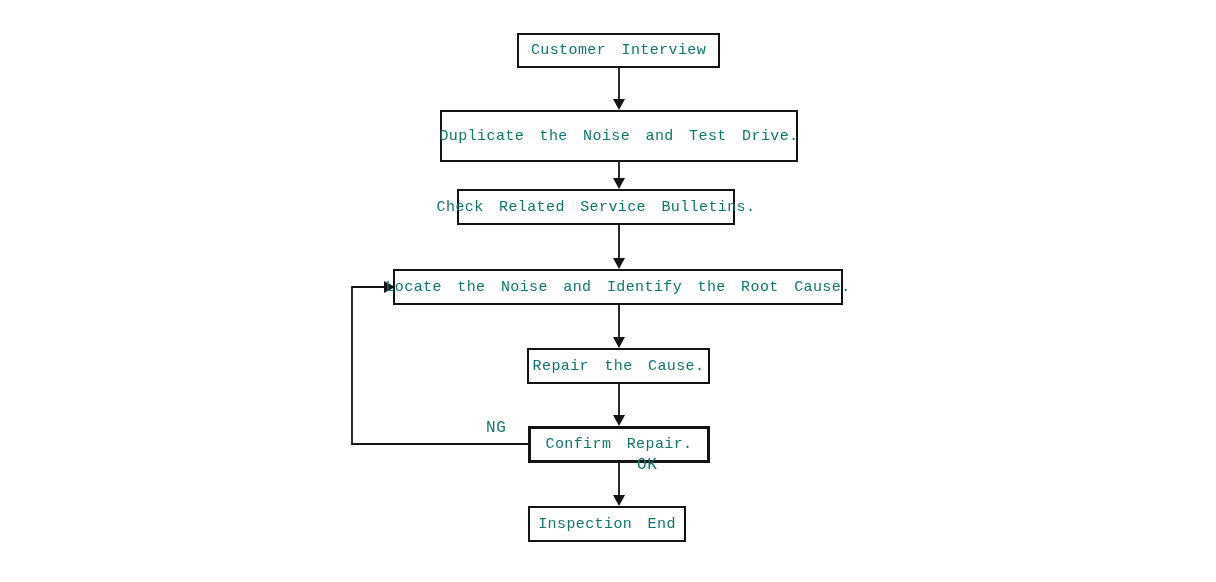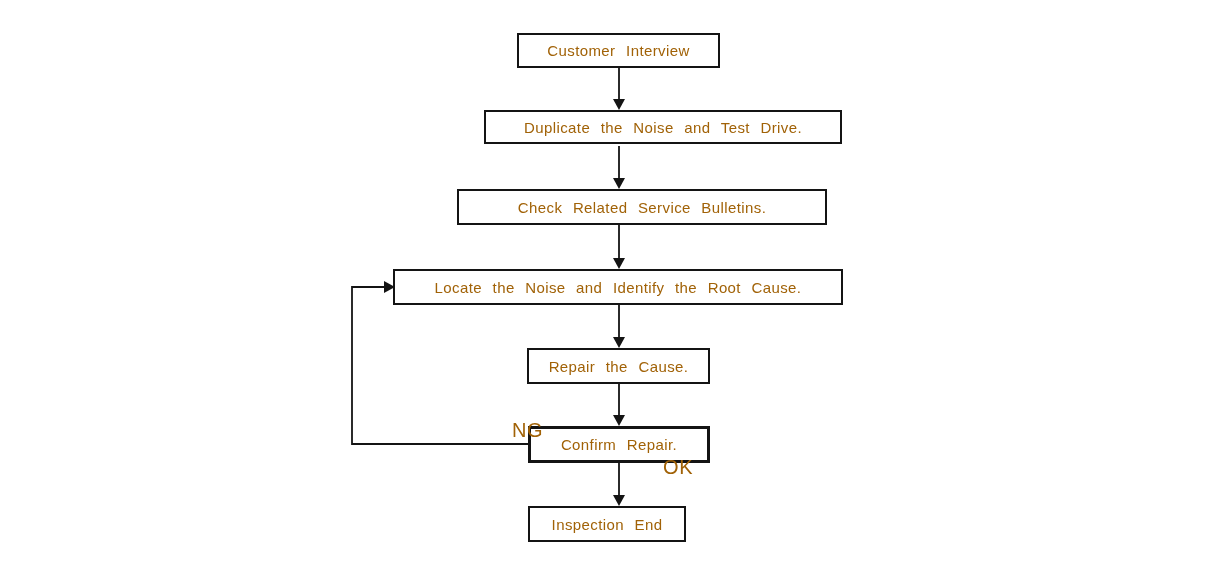--- a/index.html
+++ b/index.html
@@ -5,22 +5,22 @@
   html, body {
     margin: 0;
     padding: 0;
     background: #ffffff;
   }
   .canvas {
     position: relative;
     width: 1216px;
     height: 582px;
     background: #ffffff;
-    font-family: Liberation Sans, sans-serif;
-    color: #a16207;
+    font-family: Liberation Mono, monospace;
+    color: #0f766e;
     overflow: hidden;
   }
   .edges {
     position: absolute;
     left: 0;
     top: 0;
     width: 1216px;
     height: 582px;
   }
   .node {
@@ -35,24 +35,23 @@
     letter-spacing: 0.4px;
     word-spacing: 6px;
     white-space: nowrap;
     text-align: center;
   }
   .node.thick {
     border-width: 3px;
   }
   .edge-label {
     position: absolute;
-    font-size: 20px;
+    font-size: 16px;
     letter-spacing: 0.6px;
     white-space: nowrap;
-    margin-left: 26px;
   }
 </style>
 </head>
 <body>
 
 <div class="canvas">
 
   <svg class="edges" viewBox="0 0 1216 582" xmlns="http://www.w3.org/2000/svg">
 
     <g>
@@ -88,25 +87,25 @@
     <g>
       <polyline points="528,444 352,444 352,287 384,287" fill="none" stroke="#141414" stroke-width="1.8"></polyline>
       <polygon points="384,281 384,293 395,287" fill="#141414"></polygon>
     </g>
   </svg>
 
   <div class="node" style="left:517px; top:33px; width:203px; height:35px;">
     <span>Customer Interview</span>
   </div>
 
-  <div class="node" style="left:440px; top:110px; width:358px; height:34px;margin-left:44px;">
+  <div class="node" style="left:440px; top:110px; width:358px; height:52px;">
     <span>Duplicate the Noise and Test Drive.</span>
   </div>
 
-  <div class="node" style="left:457px; top:189px; width:370px; height:36px;">
+  <div class="node" style="left:457px; top:189px; width:278px; height:36px;">
     <span>Check Related Service Bulletins.</span>
   </div>
 
   <div class="node" style="left:393px; top:269px; width:450px; height:36px;">
     <span>Locate the Noise and Identify the Root Cause.</span>
   </div>
 
   <div class="node" style="left:527px; top:348px; width:183px; height:36px;">
     <span>Repair the Cause.</span>
   </div>

